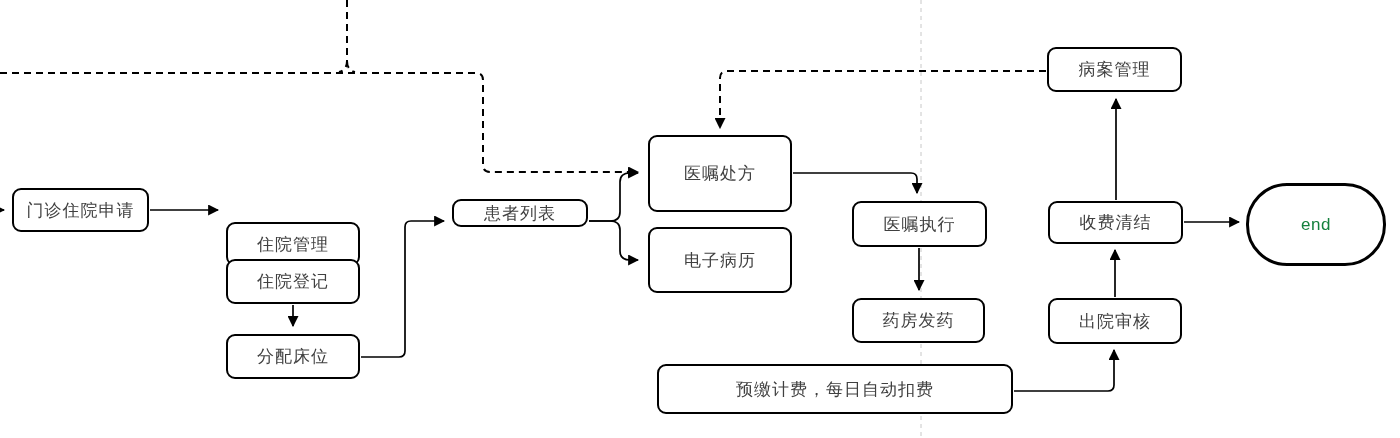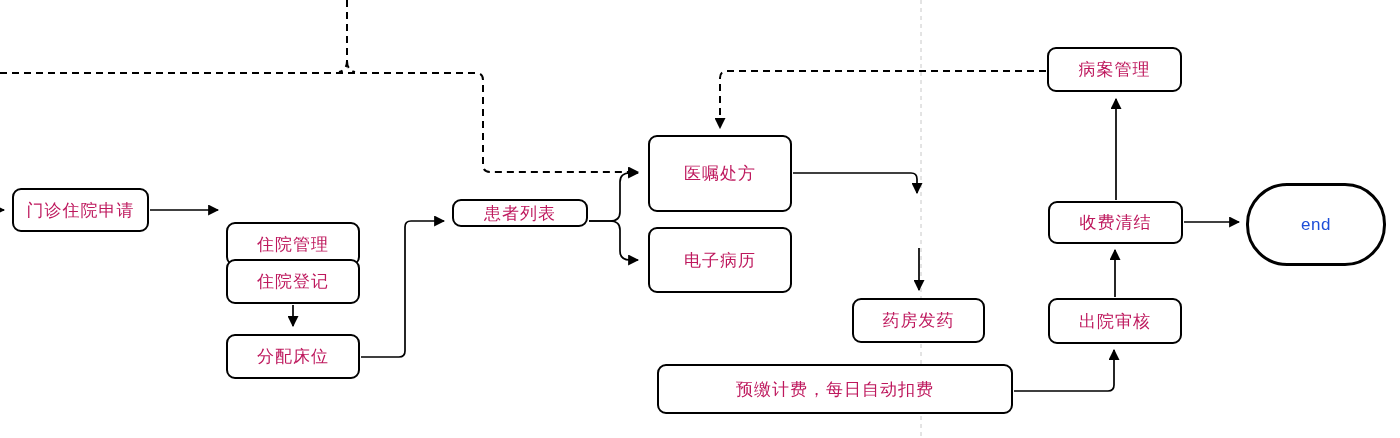--- a/index.html
+++ b/index.html
@@ -19,30 +19,30 @@
   .node {
     position: absolute;
     box-sizing: border-box;
     display: flex;
     align-items: center;
     justify-content: center;
     background: #ffffff;
     border: 2.5px solid #000000;
     border-radius: 9px;
     font-size: 17px;
-    color: #be185d;
+    color: #404040;
     letter-spacing: 1px;
     white-space: nowrap;
     text-align: center;
   }
   .node--terminator {
     border-radius: 41px;
     border-width: 3px;
     letter-spacing: 0.5px;
-    color: #1d4ed8;
+    color: #15803d;
   }
 </style>
 </head>
 <body>
 
 <div class="canvas">
 
   <svg class="edges-layer" width="1400" height="438" viewBox="0 0 1400 438" xmlns="http://www.w3.org/2000/svg">
     <defs>
       <marker id="arrow" viewBox="0 0 10 10" refX="9" refY="5" markerWidth="11" markerHeight="11" markerUnits="userSpaceOnUse" orient="auto-start-reverse">
@@ -106,20 +106,23 @@
   </div>
 
   <div class="node" style="left:648px; top:135px; width:144px; height:77px;">
     <span>医嘱处方</span>
   </div>
 
   <div class="node" style="left:648px; top:227px; width:144px; height:66px;">
     <span>电子病历</span>
   </div>
 
+  <div class="node" style="left:852px; top:201px; width:135px; height:46px;">
+    <span>医嘱执行</span>
+  </div>
 
   <div class="node" style="left:657px; top:364px; width:356px; height:50px;">
     <span>预缴计费，每日自动扣费</span>
   </div>
 
   <div class="node" style="left:852px; top:298px; width:133px; height:45px;">
     <span>药房发药</span>
   </div>
 
   <div class="node" style="left:1048px; top:298px; width:134px; height:46px;">

